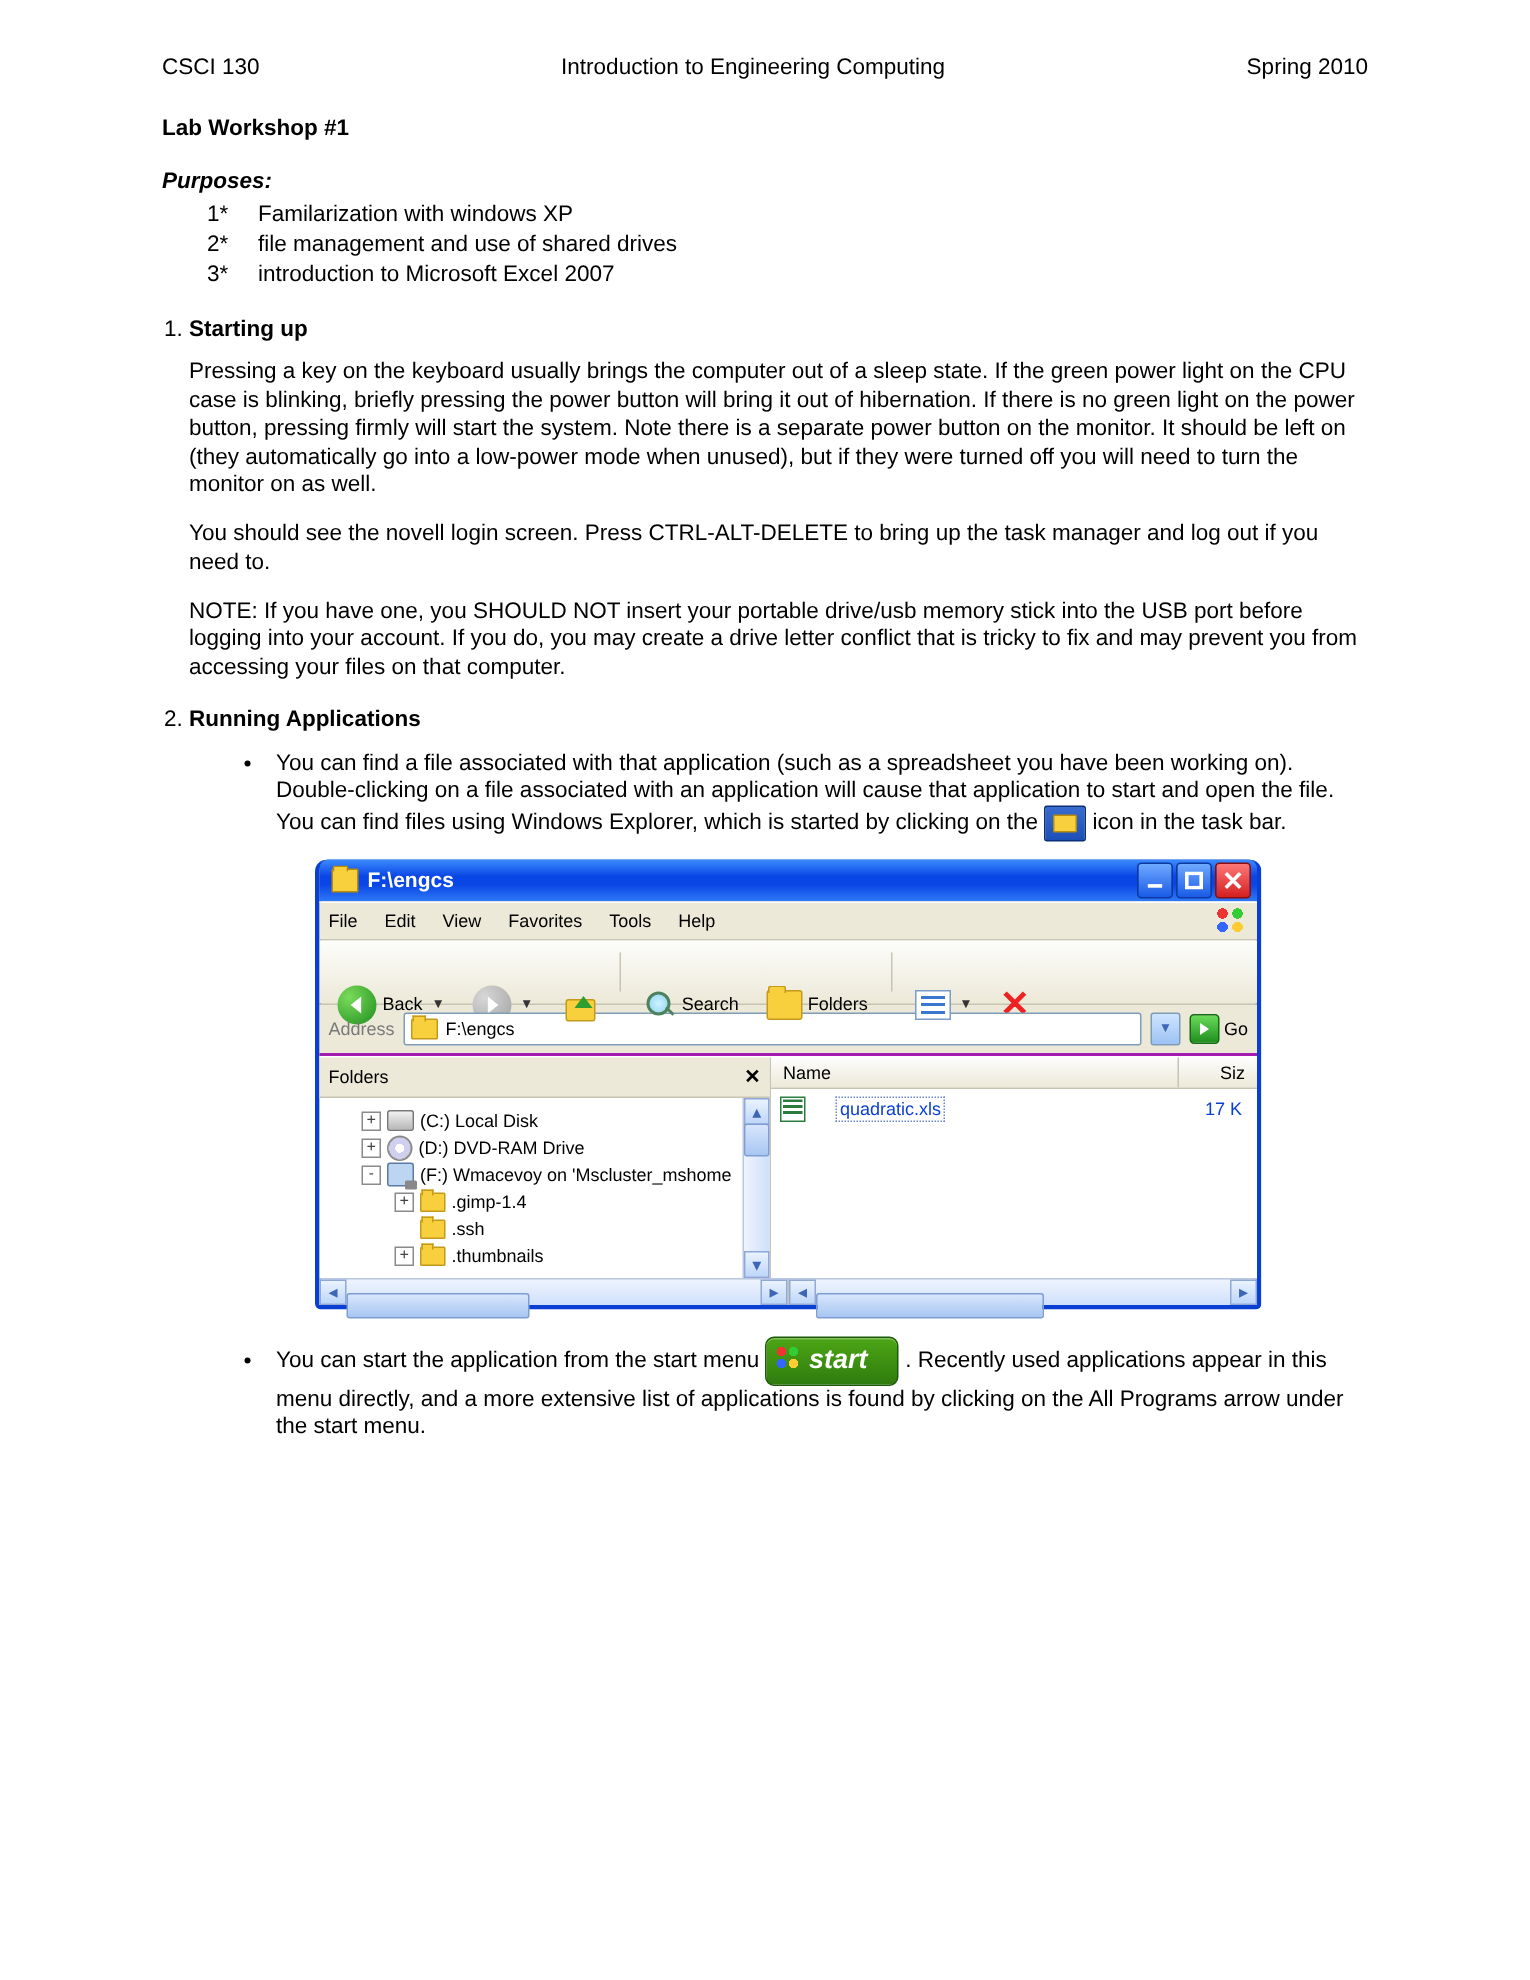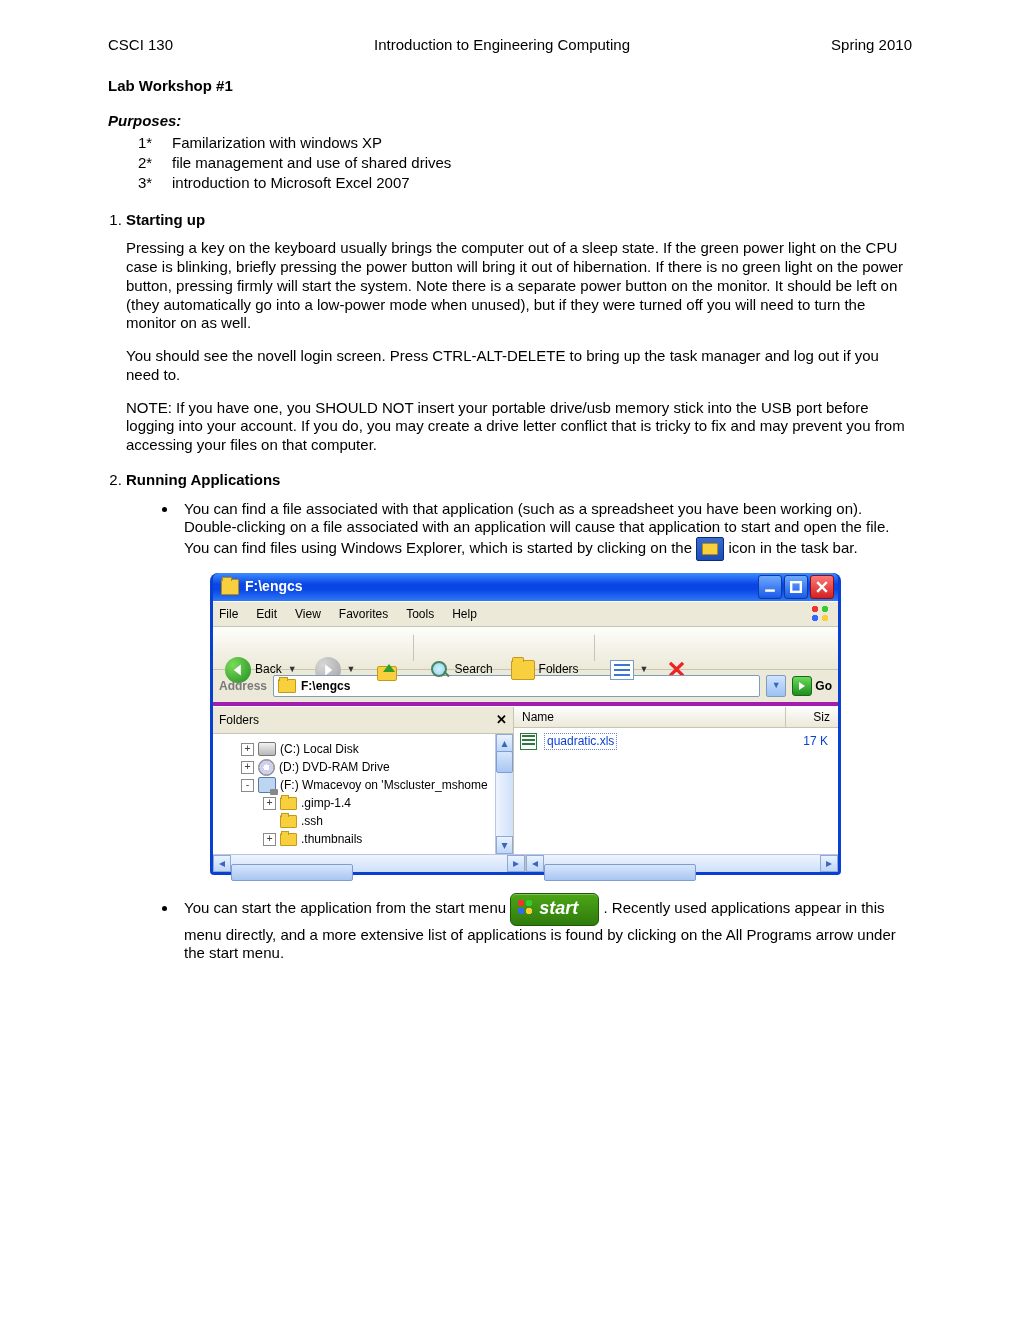--- a/index.html
+++ b/index.html
@@ -124,22 +124,22 @@
   .mag::after{content:"";position:absolute;left:14px;top:14px;width:7px;height:2px;background:#4d8260;transform:rotate(45deg);}
   .folders-icon{width:22px;height:18px;background:#f8cf3c;border:1px solid #c59a1c;border-radius:2px;position:relative;}
   .folders-icon::before{content:"";position:absolute;top:-4px;left:0;width:10px;height:4px;background:#f8cf3c;border:1px solid #c59a1c;border-bottom:none;border-radius:2px 2px 0 0;}
   .view-icon{width:22px;height:18px;border:1px solid #7a9cc8;background:#fff;position:relative;}
   .view-icon::before{content:"";position:absolute;inset:3px;background:
     linear-gradient(#3a77d0 0 2px,transparent 2px 5px,#3a77d0 5px 7px,transparent 7px 10px,#3a77d0 10px 12px,transparent 12px);}
   .red-x{color:#e22;font-size:24px;font-weight:bold;}
   .drop-caret{font-size:9px;color:#333;margin-left:2px;}
 
   .addrbar{
-    background:#ece9d8;border-bottom:4px solid #a21caf;
-    padding:3px 6px;display:flex;align-items:center;gap:6px;height:26px;font-weight:bold;
+    background:#ece9d8;border-bottom:2px solid #a21caf;
+    padding:3px 6px;display:flex;align-items:center;gap:6px;height:26px;
   }
   .addrbar .lbl{color:#7a7a7a;}
   .addr-input{
     flex:1;background:#fff;border:1px solid #7f9db9;height:20px;
     display:flex;align-items:center;padding:0 4px;gap:5px;border-radius:2px;
   }
   .addr-input .fld{width:16px;height:12px;background:#f8cf3c;border:1px solid #c59a1c;border-radius:1px;position:relative;}
   .addr-input .fld::before{content:"";position:absolute;top:-3px;left:0;width:7px;height:3px;background:#f8cf3c;border:1px solid #c59a1c;border-bottom:none;}
   .addr-drop{width:18px;height:20px;background:linear-gradient(#cfe4ff,#9cc2f4);border:1px solid #7f9db9;display:flex;align-items:center;justify-content:center;border-radius:2px;}
   .go-btn{display:flex;align-items:center;gap:3px;}
@@ -166,21 +166,21 @@
   .hbar{height:17px;background:linear-gradient(#eef4fd,#cfe0fb);border-top:1px solid #b8c8e4;display:flex;align-items:center;}
   .hbar .arr{width:16px;height:15px;background:linear-gradient(#eaf3ff,#bed6f8);border:1px solid #8fa8d8;display:flex;align-items:center;justify-content:center;color:#3d66b6;}
   .hbar .track{flex:1;position:relative;}
   .hbar .thumb{position:absolute;height:15px;background:linear-gradient(#d7e6fc,#a8c6f2);border:1px solid #7f9dd0;border-radius:2px;top:0;}
 
   .files-pane{flex:1;display:flex;flex-direction:column;min-width:0;}
   .cols{display:flex;background:linear-gradient(#fdfdfd,#ece9d8);border-bottom:1px solid #c8c4b4;height:20px;align-items:flex-end;}
   .col{padding:0 8px;border-right:1px solid #c8c4b4;height:100%;display:flex;align-items:center;}
   .file-area{flex:1;display:flex;}
   .file-list{flex:1;padding:4px 6px;}
-  .file-row{display:flex;align-items:center;gap:7px;height:18px;}
+  .file-row{display:flex;align-items:center;gap:20px;height:18px;}
   .xls{width:15px;height:15px;background:#fff;border:1px solid #2b7b3e;position:relative;}
   .xls::before{content:"";position:absolute;left:1px;top:1px;right:1px;bottom:1px;background:
     linear-gradient(#2b7b3e 0 2px,transparent 2px 4px,#2b7b3e 4px 6px,transparent 6px 8px,#2b7b3e 8px 10px,transparent 10px);}
   .file-link{color:#0a3fd3;border:1px dotted #6d87c8;padding:0 2px;}
   .file-size{margin-left:auto;color:#0a3fd3;padding-right:4px;}
   .bottom-bars{display:flex;}
   .bottom-bars .hbar{flex:1;}
   .indent1{padding-left:22px;}
   .indent2{padding-left:44px;}
   ol.main > li::marker{font-weight:normal;}

